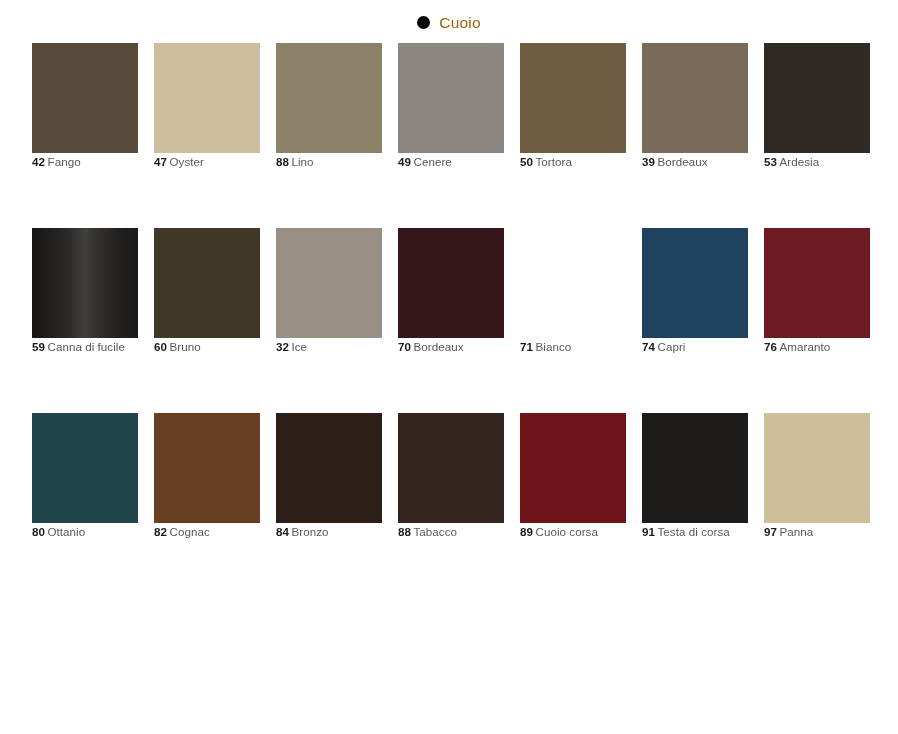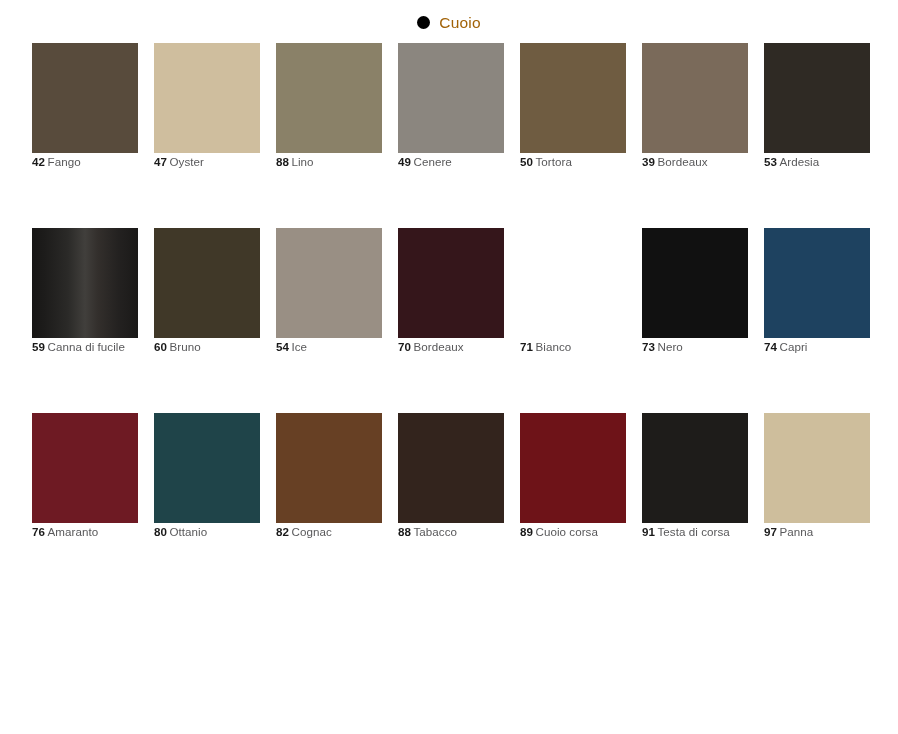--- a/index.html
+++ b/index.html
@@ -134,49 +134,49 @@
       <div class="swatch-cell">
         <div class="swatch-chip" style="background: linear-gradient(90deg, rgb(23, 22, 21) 0%, rgb(29, 28, 27) 12%, rgb(43, 42, 40) 34%, rgb(65, 63, 60) 50%, rgb(51, 47, 44) 62%, rgb(35, 33, 32) 82%, rgb(26, 25, 24) 100%);"></div>
         <div class="swatch-label"><span class="swatch-code">59</span><span class="swatch-name">Canna di fucile</span></div>
       </div>
       <div class="swatch-cell">
         <div class="swatch-chip" style="background: rgb(64, 56, 40);"></div>
         <div class="swatch-label"><span class="swatch-code">60</span><span class="swatch-name">Bruno</span></div>
       </div>
       <div class="swatch-cell">
         <div class="swatch-chip" style="background: rgb(153, 143, 132);"></div>
-        <div class="swatch-label"><span class="swatch-code">54</span><span class="swatch-name">Ice</span></div>
+        <div class="swatch-label"><span class="swatch-code">32</span><span class="swatch-name">Ice</span></div>
       </div>
       <div class="swatch-cell">
         <div class="swatch-chip" style="background: rgb(53, 22, 27);"></div>
         <div class="swatch-label"><span class="swatch-code">70</span><span class="swatch-name">Bordeaux</span></div>
       </div>
       <div class="swatch-cell">
         <div class="swatch-chip" style="background: rgb(255, 255, 255);"></div>
         <div class="swatch-label"><span class="swatch-code">71</span><span class="swatch-name">Bianco</span></div>
-      </div>
-      <div class="swatch-cell">
-        <div class="swatch-chip" style="background: rgb(17, 17, 17);"></div>
-        <div class="swatch-label"><span class="swatch-code">73</span><span class="swatch-name">Nero</span></div>
       </div>
       <div class="swatch-cell">
         <div class="swatch-chip" style="background: rgb(30, 66, 96);"></div>
         <div class="swatch-label"><span class="swatch-code">74</span><span class="swatch-name">Capri</span></div>
       </div>
       <div class="swatch-cell">
         <div class="swatch-chip" style="background: rgb(110, 26, 35);"></div>
         <div class="swatch-label"><span class="swatch-code">76</span><span class="swatch-name">Amaranto</span></div>
       </div>
       <div class="swatch-cell">
         <div class="swatch-chip" style="background: rgb(31, 68, 73);"></div>
         <div class="swatch-label"><span class="swatch-code">80</span><span class="swatch-name">Ottanio</span></div>
       </div>
       <div class="swatch-cell">
         <div class="swatch-chip" style="background: rgb(103, 64, 36);"></div>
         <div class="swatch-label"><span class="swatch-code">82</span><span class="swatch-name">Cognac</span></div>
+      </div>
+      <div class="swatch-cell">
+        <div class="swatch-chip" style="background: rgb(45, 32, 25);"></div>
+        <div class="swatch-label"><span class="swatch-code">84</span><span class="swatch-name">Bronzo</span></div>
       </div>
       <div class="swatch-cell">
         <div class="swatch-chip" style="background: rgb(51, 36, 29);"></div>
         <div class="swatch-label"><span class="swatch-code">88</span><span class="swatch-name">Tabacco</span></div>
       </div>
       <div class="swatch-cell">
         <div class="swatch-chip" style="background: rgb(110, 19, 24);"></div>
         <div class="swatch-label"><span class="swatch-code">89</span><span class="swatch-name">Cuoio corsa</span></div>
       </div>
       <div class="swatch-cell">

